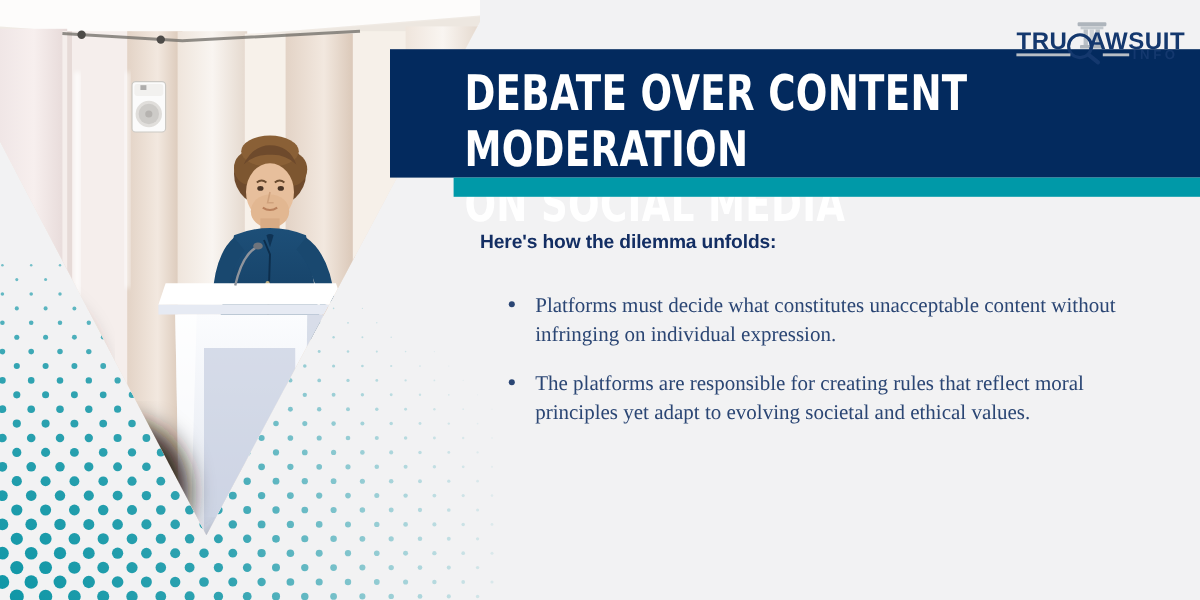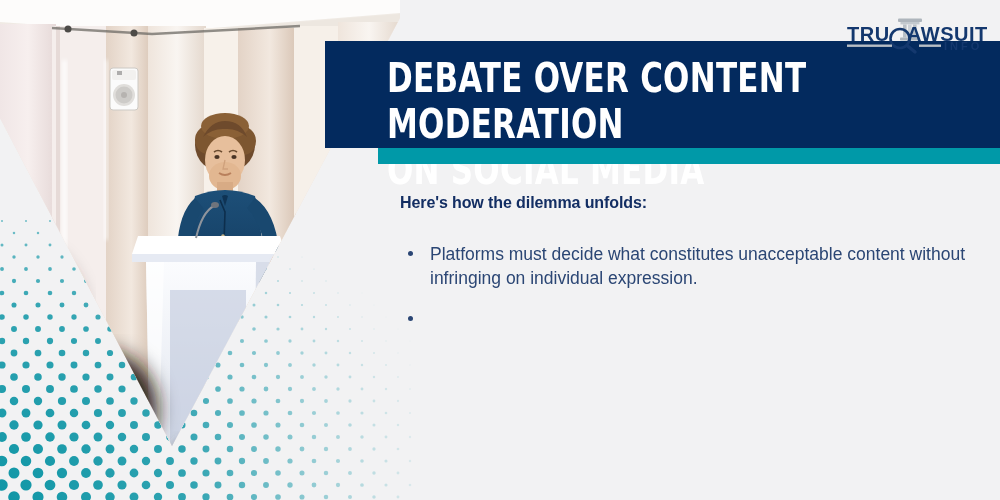--- a/index.html
+++ b/index.html
@@ -58,21 +58,21 @@
   }
   .lead-heading{
     margin:14px 0 26px 0;
     color:#132e63;
     font-size:16px;
     font-weight:bold;
     line-height:26px;
     letter-spacing:-0.1px;
   }
   ul.bullets{
-    margin:0;padding:0;list-style:none;
+    margin:16px;padding:0;list-style:none;font-family:Liberation Serif, serif;
   }
   ul.bullets li{
     position:relative;
     padding-left:30px;
     margin-bottom:17px;
     color:#2b4674;
     font-size:17.5px;
     line-height:24px;
   }
   ul.bullets li .dot{
@@ -689,20 +689,21 @@
 
   <div class="content">
     <h2 class="lead-heading">Here's how the dilemma unfolds:</h2>
     <ul class="bullets">
       <li>
         <span class="dot"></span>
         <span>Platforms must decide what constitutes unacceptable content without infringing on individual expression.</span>
       </li>
       <li>
         <span class="dot"></span>
+        <span>The platforms are responsible for creating rules that reflect moral principles yet adapt to evolving societal and ethical values.</span>
       </li>
     </ul>
   </div>
 
   <div class="logo">
     <svg width="152" height="38" viewBox="0 0 152 38" xmlns="http://www.w3.org/2000/svg">
 
       <g>
         <rect x="53" y="1.5" width="24" height="3.4" rx="1" fill="#aeb5bc"></rect>
         <rect x="55.5" y="5" width="19" height="2.4" fill="#c3c9ce"></rect>

